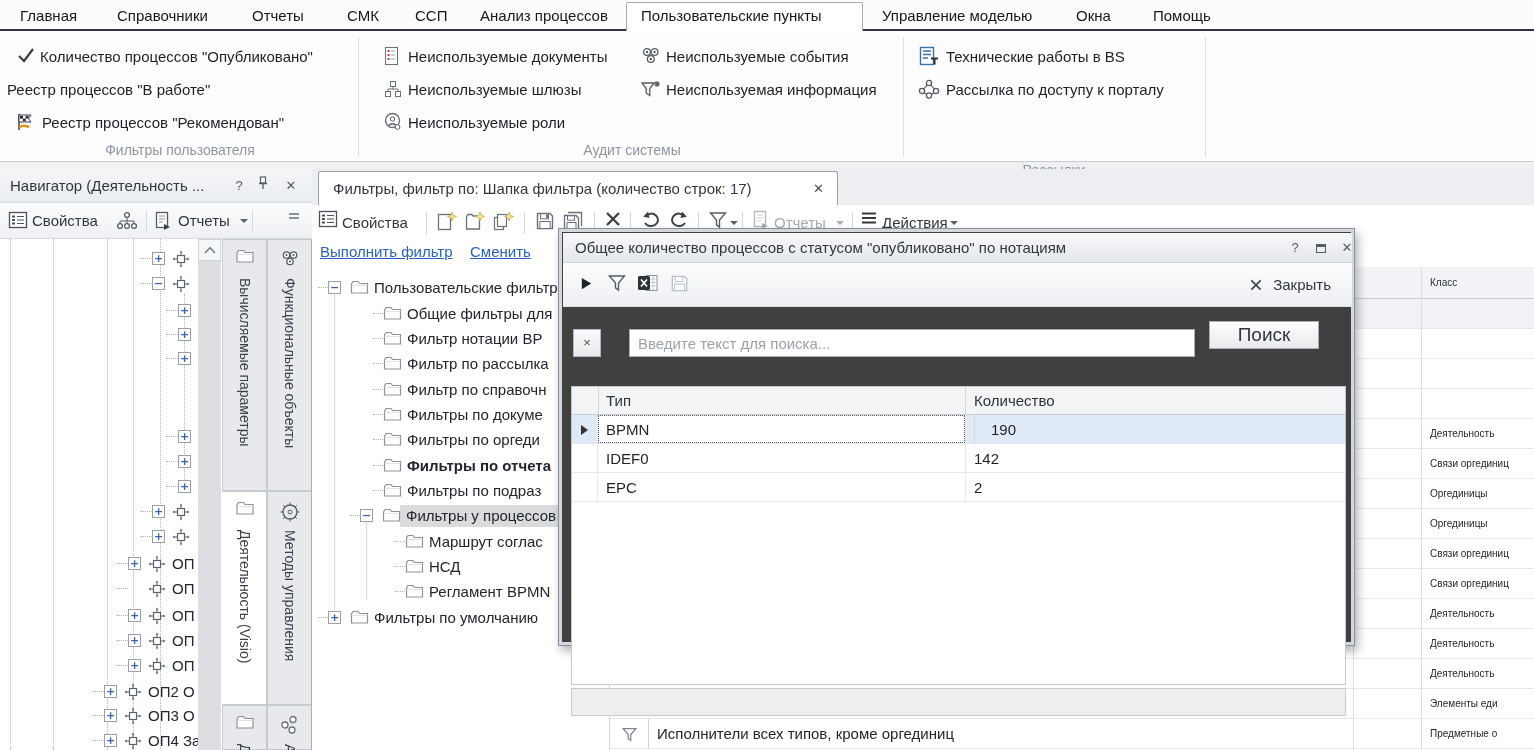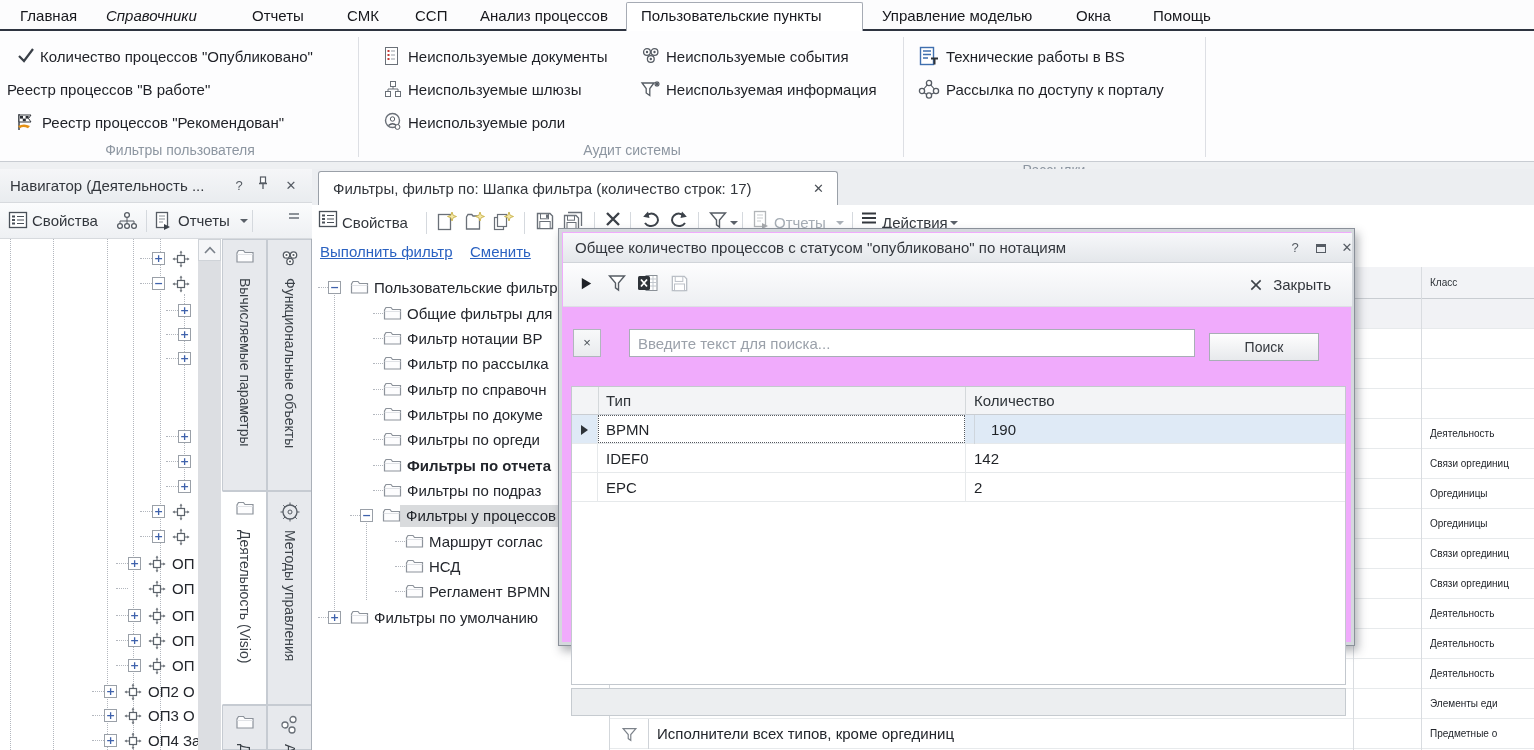--- a/index.html
+++ b/index.html
@@ -41,34 +41,34 @@
   .ws-tab-title{position:absolute;left:14px;top:0;height:34px;line-height:34px;font-size:15px;color:#33373d;white-space:nowrap}
   #wsToolbar{position:absolute;left:312px;top:205px;width:1222px;height:35px;background:#fff}
   #wsLinks{position:absolute;left:312px;top:240px;width:1222px;height:27px;background:#fff}
   #filterPanel{position:absolute;left:312px;top:267px;width:297px;height:483px;background:#fff}
   #resultsTable{position:absolute;left:610px;top:267px;width:924px;height:483px;background:#fff;overflow:hidden}
   .res-head{position:absolute;left:0;top:0;width:924px;height:32px;background:#f2f3f6;border-bottom:1px solid #c9cdd2}
   .res-row{position:absolute;left:0;width:924px;height:30px;border-bottom:1px solid #e7eaec}
   .res-cell{position:absolute;left:820px;top:0;height:30px;line-height:30px;font-size:10px;color:#23262c;white-space:nowrap}
   .res-vline{position:absolute;top:0;width:1px;height:483px;background:#d9dce0}
   
-  #dialog{position:absolute;left:558px;top:228px;width:797px;height:418px;background:#f0abfc;
+  #dialog{position:absolute;left:558px;top:228px;width:797px;height:418px;background:#404040;
           border:1px solid #8a9099;box-shadow:inset 0 0 0 3px #d4d8dd,3px 5px 9px rgba(50,55,65,.38);z-index:50}
   .dlg-title{position:absolute;left:4px;top:4px;width:789px;height:30px;background:linear-gradient(#f7f8fa,#e4e7eb);border-bottom:1px solid #d0d4d9}
   .dlg-title-text{position:absolute;left:12px;top:0;height:30px;line-height:30px;font-size:15px;color:#33373d;white-space:nowrap}
   .dlg-btn{position:absolute;top:5px;width:20px;height:20px;line-height:20px;text-align:center;font-size:13px;color:#565c64;cursor:pointer}
   .maxbox{display:inline-block;width:10px;height:9px;border:1px solid #565c64;border-top-width:3px;margin-top:6px}
   .dlg-toolbar{position:absolute;left:4px;top:34px;width:789px;height:44px;background:linear-gradient(#fdfdfe,#edeff2);border-bottom:1px solid #dde0e4}
   .dlg-close2{position:absolute;left:686px;top:8px;height:28px;line-height:28px;font-size:15px;color:#33373d;cursor:pointer;white-space:nowrap}
   .srch-clear{position:absolute;left:14px;top:100px;width:28px;height:28px;border:1px solid #b0b6bd;background:linear-gradient(#f8f9fa,#e9ebee);
               text-align:center;line-height:26px;font-size:13px;color:#4a5057;cursor:pointer}
   #srchInput{position:absolute;left:70px;top:100px;width:566px;height:28px;border:1px solid #a8aeb6;padding:0 8px;font:15px "Liberation Sans","DejaVu Sans",sans-serif;color:#2a2e33}
   #srchInput::placeholder{color:#9ba1aa;opacity:1}
-  .srch-btn{position:absolute;left:650px;top:104px;width:110px;height:28px;border:1px solid #a8aeb6;background:linear-gradient(#fefefe,#e7e9ec);
-            text-align:center;line-height:26px;font-size:14px;color:#33373d;cursor:pointer}
+  .srch-btn{position:absolute;left:650px;top:92px;width:110px;height:28px;border:1px solid #a8aeb6;background:linear-gradient(#fefefe,#e7e9ec);
+            text-align:center;line-height:26px;font-size:19px;color:#33373d;cursor:pointer}
   .dtable{position:absolute;left:12px;top:157px;width:775px;height:299px;background:#fff;border:1px solid #c3c8ce}
   .dhead{position:absolute;left:0;top:0;width:773px;height:28px;background:#f3f4f6;border-bottom:1px solid #c9cdd2}
   .dh-lbl{position:absolute;top:0;height:28px;line-height:28px;font-size:15px;color:#2e3338;white-space:nowrap}
   .dvl{position:absolute;top:0;width:1px;height:28px;background:#d4d8db}
   .drow{position:absolute;left:0;width:773px;height:29px;border-bottom:1px solid #e6e9eb}
   .drow.sel{background:#dfeaf6}
   .dind{position:absolute;left:0;top:0;width:26px;height:29px;border-right:1px solid #e6e9eb}
   .dtri{position:absolute;left:9px;top:10px;width:0;height:0;border:5px solid transparent;border-left:7px solid #2e3338;border-right-width:0}
   .dcell{position:absolute;top:0;height:29px;line-height:29px;font-size:15px;color:#1f2227;white-space:nowrap}
   .dfocus{position:absolute;left:26px;top:0;width:367px;height:28px;background:#fff;border:1px dotted #55595f}
@@ -76,21 +76,21 @@
   .dlg-ticon{position:absolute;top:10px;line-height:0;cursor:pointer}
 </style>
 </head>
 <body>
 
 <div id="app">
 
   <div id="menubar">
     <div class="uline"></div>
   <div class="menu-item" style="left: 20px;">Главная</div>
-      <div class="menu-item" style="left: 106px; font-style: italic;">Справочники</div>
+      <div class="menu-item" style="left: 117px;">Справочники</div>
       <div class="menu-item" style="left: 252px;">Отчеты</div>
       <div class="menu-item" style="left: 347px;">СМК</div>
       <div class="menu-item" style="left: 415px;">ССП</div>
       <div class="menu-item" style="left: 480px;">Анализ процессов</div>
       <div class="menu-active-bg"></div>
       <div class="menu-item" style="left: 882px;">Управление моделью</div>
       <div class="menu-item" style="left: 641px;">Пользовательские пункты</div>
       <div class="menu-item" style="left: 1076px;">Окна</div>
       <div class="menu-item" style="left: 1153px;">Помощь</div>
     </div>

